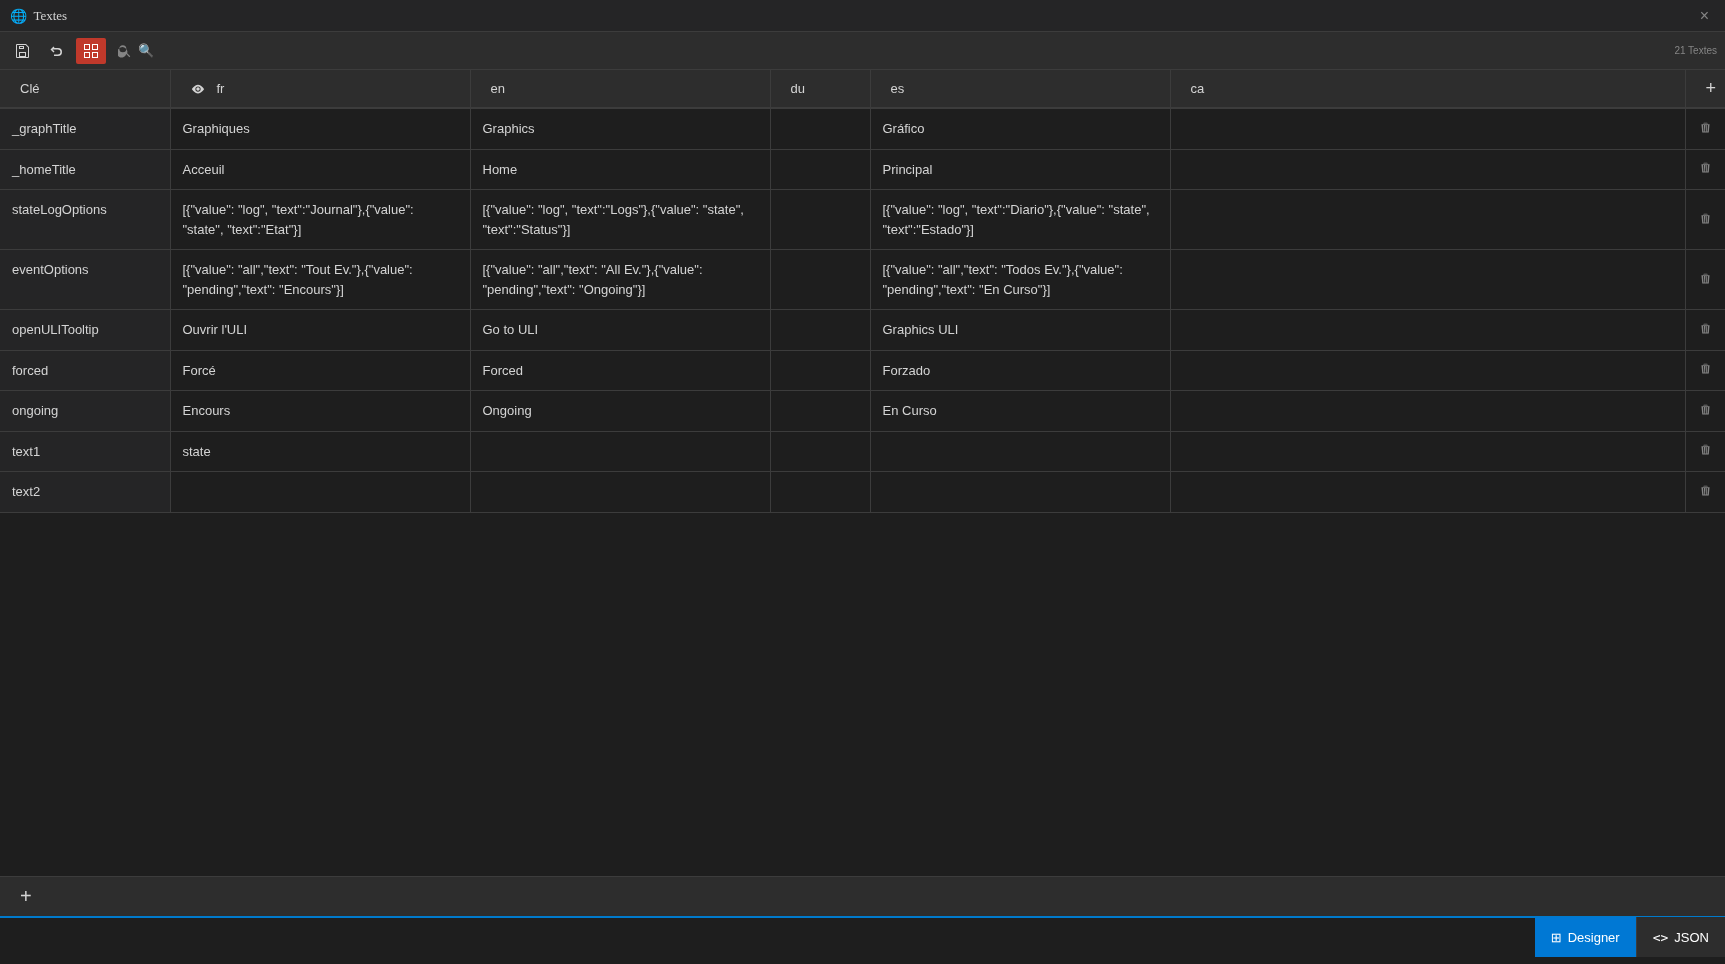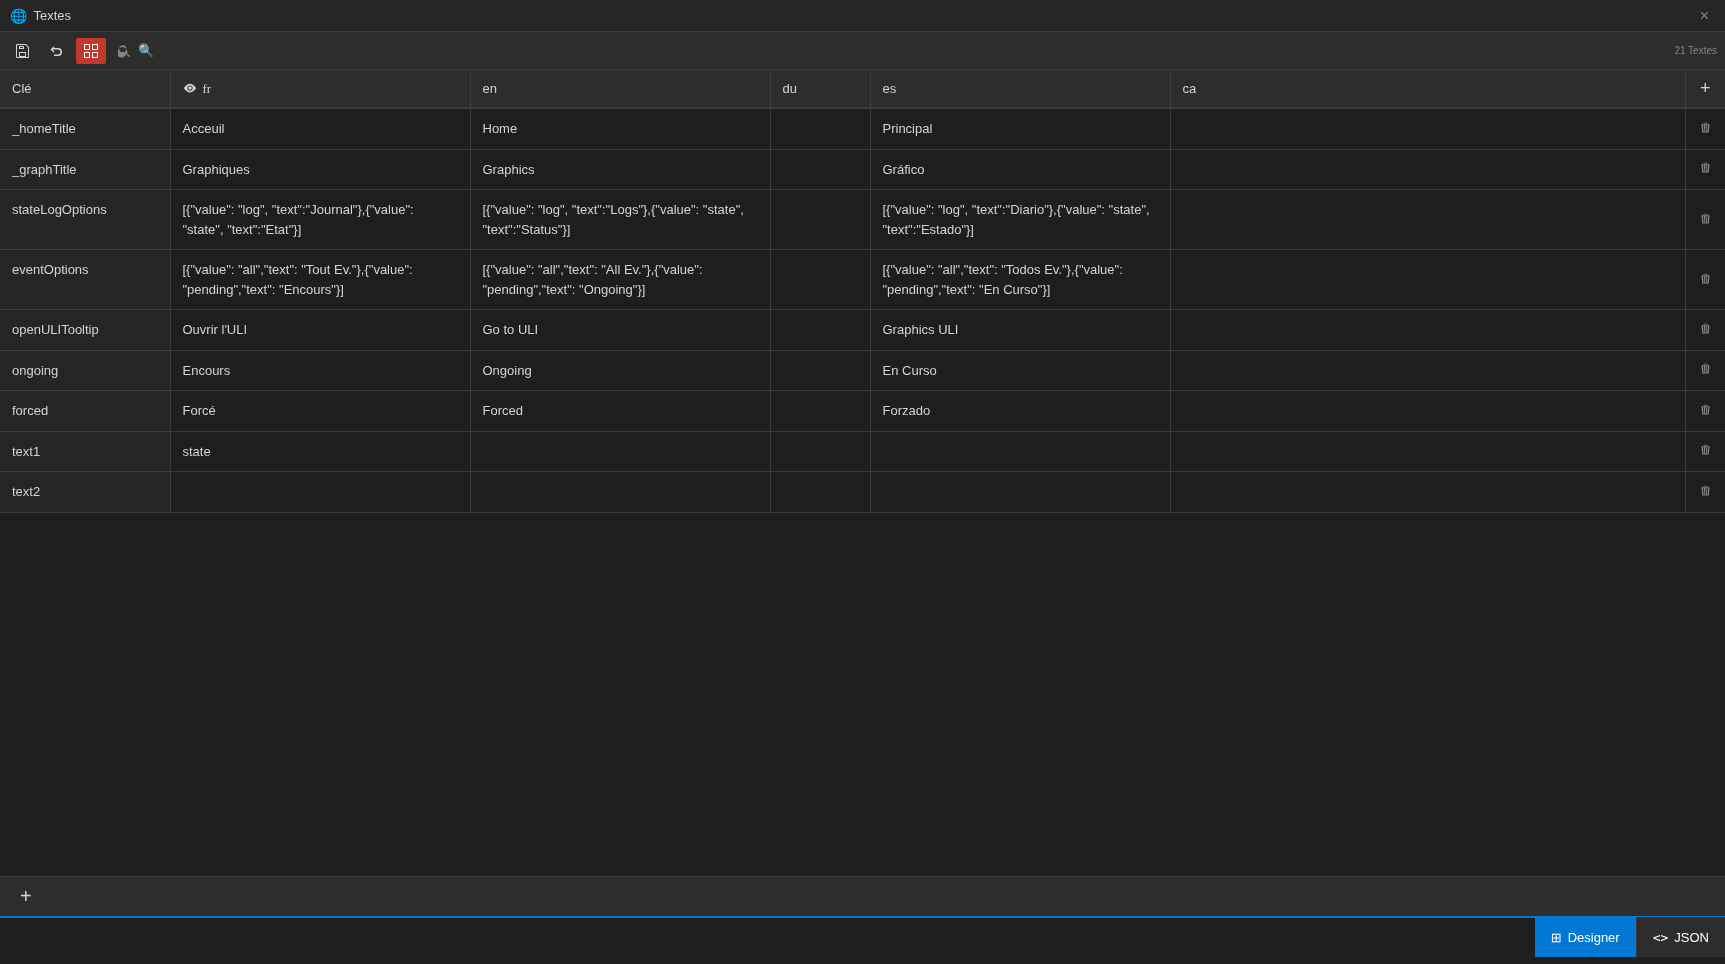--- a/index.html
+++ b/index.html
@@ -24,20 +24,21 @@
     }
     .title-bar-icon {
       margin-right: 6px;
       color: #4fc3f7;
       font-size: 14px;
     }
     .title-bar-title {
       flex: 1;
       font-size: 13px;
       color: #d4d4d4;
+      font-family: Liberation Serif, serif;
     }
     .title-bar-close {
       cursor: pointer;
       color: #858585;
       font-size: 16px;
       padding: 2px 6px;
     }
 
     
     .toolbar {
@@ -94,21 +95,21 @@
       border-collapse: collapse;
       table-layout: fixed;
     }
     thead tr {
       background: #2d2d2d;
       position: sticky;
       top: 0;
       z-index: 10;
     }
     thead th {
-      padding: 8px 12px;
+      padding: 8px 20px;
       text-align: left;
       border-right: 1px solid #3c3c3c;
       border-bottom: 2px solid #3c3c3c;
       color: #d4d4d4;
       font-weight: 500;
       font-size: 13px;
     }
     thead th:last-child { border-right: none; }
     
     col.col-key { width: 170px; }
@@ -194,23 +195,22 @@
       background: #0078d4;
     }
     .bottom-btn.json {
       background: #2d2d2d;
       border-left: 1px solid #3c3c3c;
     }
 
     
     .col-header-fr {
       display: flex;
-      align-items: flex-start;
-      gap: 6px;
-      font-family: Liberation Serif, serif;
+      align-items: center;
+      gap: 12px;
     }
 
     
     .table-container::-webkit-scrollbar { width: 8px; }
     .table-container::-webkit-scrollbar-track { background: #1e1e1e; }
     .table-container::-webkit-scrollbar-thumb { background: #3c3c3c; border-radius: 4px; }
   </style>
 </head>
 <body>
 
@@ -273,42 +273,42 @@
         <th>en</th>
         <th>du</th>
         <th>es</th>
         <th>ca</th>
         <th style="text-align:center;cursor:pointer;font-size:18px;">+</th>
       </tr>
     </thead>
     <tbody id="table-body">
 
     <tr>
+          <td class="key-cell">_graphTitle</td>
+          <td>Graphiques</td>
+          <td>Graphics</td>
+          <td></td>
+          <td>Gráfico</td>
+          <td></td>
+          <td class="delete-cell"><button class="delete-btn" title="Delete row"><svg width="13" height="13" viewBox="0 0 16 16" fill="currentColor">
+                <path d="M6 2h4l1 1H5L6 2zm-3 2h10l-1 10H4L3 4zm2 1l.5 8h1L6 5H5zm3 0l-.5 8h1L9 5H8zm3 0h-1l-.5 8h1L11 5z"></path>
+              </svg></button></td>
+        </tr>
+        <tr>
           <td class="key-cell">_homeTitle</td>
           <td>Acceuil</td>
           <td>Home</td>
           <td></td>
           <td>Principal</td>
           <td></td>
           <td class="delete-cell"><button class="delete-btn" title="Delete row"><svg width="13" height="13" viewBox="0 0 16 16" fill="currentColor">
                 <path d="M6 2h4l1 1H5L6 2zm-3 2h10l-1 10H4L3 4zm2 1l.5 8h1L6 5H5zm3 0l-.5 8h1L9 5H8zm3 0h-1l-.5 8h1L11 5z"></path>
               </svg></button></td>
         </tr>
         <tr>
-          <td class="key-cell">_graphTitle</td>
-          <td>Graphiques</td>
-          <td>Graphics</td>
-          <td></td>
-          <td>Gráfico</td>
-          <td></td>
-          <td class="delete-cell"><button class="delete-btn" title="Delete row"><svg width="13" height="13" viewBox="0 0 16 16" fill="currentColor">
-                <path d="M6 2h4l1 1H5L6 2zm-3 2h10l-1 10H4L3 4zm2 1l.5 8h1L6 5H5zm3 0l-.5 8h1L9 5H8zm3 0h-1l-.5 8h1L11 5z"></path>
-              </svg></button></td>
-        </tr>
-        <tr>
           <td class="key-cell">stateLogOptions</td>
           <td>[{"value": "log", "text":"Journal"},{"value": "state", "text":"Etat"}]</td>
           <td>[{"value": "log", "text":"Logs"},{"value": "state", "text":"Status"}]</td>
           <td></td>
           <td>[{"value": "log", "text":"Diario"},{"value": "state", "text":"Estado"}]</td>
           <td></td>
           <td class="delete-cell"><button class="delete-btn" title="Delete row"><svg width="13" height="13" viewBox="0 0 16 16" fill="currentColor">
                 <path d="M6 2h4l1 1H5L6 2zm-3 2h10l-1 10H4L3 4zm2 1l.5 8h1L6 5H5zm3 0l-.5 8h1L9 5H8zm3 0h-1l-.5 8h1L11 5z"></path>
               </svg></button></td>
         </tr>
@@ -328,36 +328,36 @@
           <td>Ouvrir l'ULI</td>
           <td>Go to ULI</td>
           <td></td>
           <td>Graphics ULI</td>
           <td></td>
           <td class="delete-cell"><button class="delete-btn" title="Delete row"><svg width="13" height="13" viewBox="0 0 16 16" fill="currentColor">
                 <path d="M6 2h4l1 1H5L6 2zm-3 2h10l-1 10H4L3 4zm2 1l.5 8h1L6 5H5zm3 0l-.5 8h1L9 5H8zm3 0h-1l-.5 8h1L11 5z"></path>
               </svg></button></td>
         </tr>
         <tr>
+          <td class="key-cell">forced</td>
+          <td>Forcé</td>
+          <td>Forced</td>
+          <td></td>
+          <td>Forzado</td>
+          <td></td>
+          <td class="delete-cell"><button class="delete-btn" title="Delete row"><svg width="13" height="13" viewBox="0 0 16 16" fill="currentColor">
+                <path d="M6 2h4l1 1H5L6 2zm-3 2h10l-1 10H4L3 4zm2 1l.5 8h1L6 5H5zm3 0l-.5 8h1L9 5H8zm3 0h-1l-.5 8h1L11 5z"></path>
+              </svg></button></td>
+        </tr>
+        <tr>
           <td class="key-cell">ongoing</td>
           <td>Encours</td>
           <td>Ongoing</td>
           <td></td>
           <td>En Curso</td>
-          <td></td>
-          <td class="delete-cell"><button class="delete-btn" title="Delete row"><svg width="13" height="13" viewBox="0 0 16 16" fill="currentColor">
-                <path d="M6 2h4l1 1H5L6 2zm-3 2h10l-1 10H4L3 4zm2 1l.5 8h1L6 5H5zm3 0l-.5 8h1L9 5H8zm3 0h-1l-.5 8h1L11 5z"></path>
-              </svg></button></td>
-        </tr>
-        <tr>
-          <td class="key-cell">forced</td>
-          <td>Forcé</td>
-          <td>Forced</td>
-          <td></td>
-          <td>Forzado</td>
           <td></td>
           <td class="delete-cell"><button class="delete-btn" title="Delete row"><svg width="13" height="13" viewBox="0 0 16 16" fill="currentColor">
                 <path d="M6 2h4l1 1H5L6 2zm-3 2h10l-1 10H4L3 4zm2 1l.5 8h1L6 5H5zm3 0l-.5 8h1L9 5H8zm3 0h-1l-.5 8h1L11 5z"></path>
               </svg></button></td>
         </tr>
         <tr>
           <td class="key-cell">text1</td>
           <td>state</td>
           <td></td>
           <td></td>

